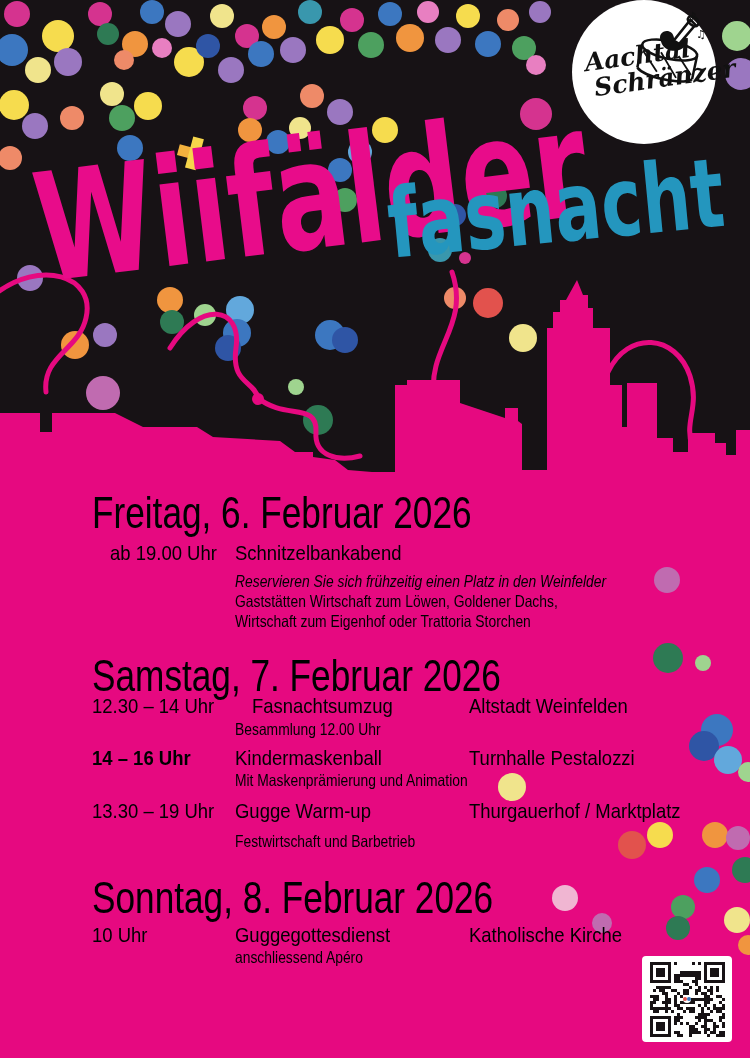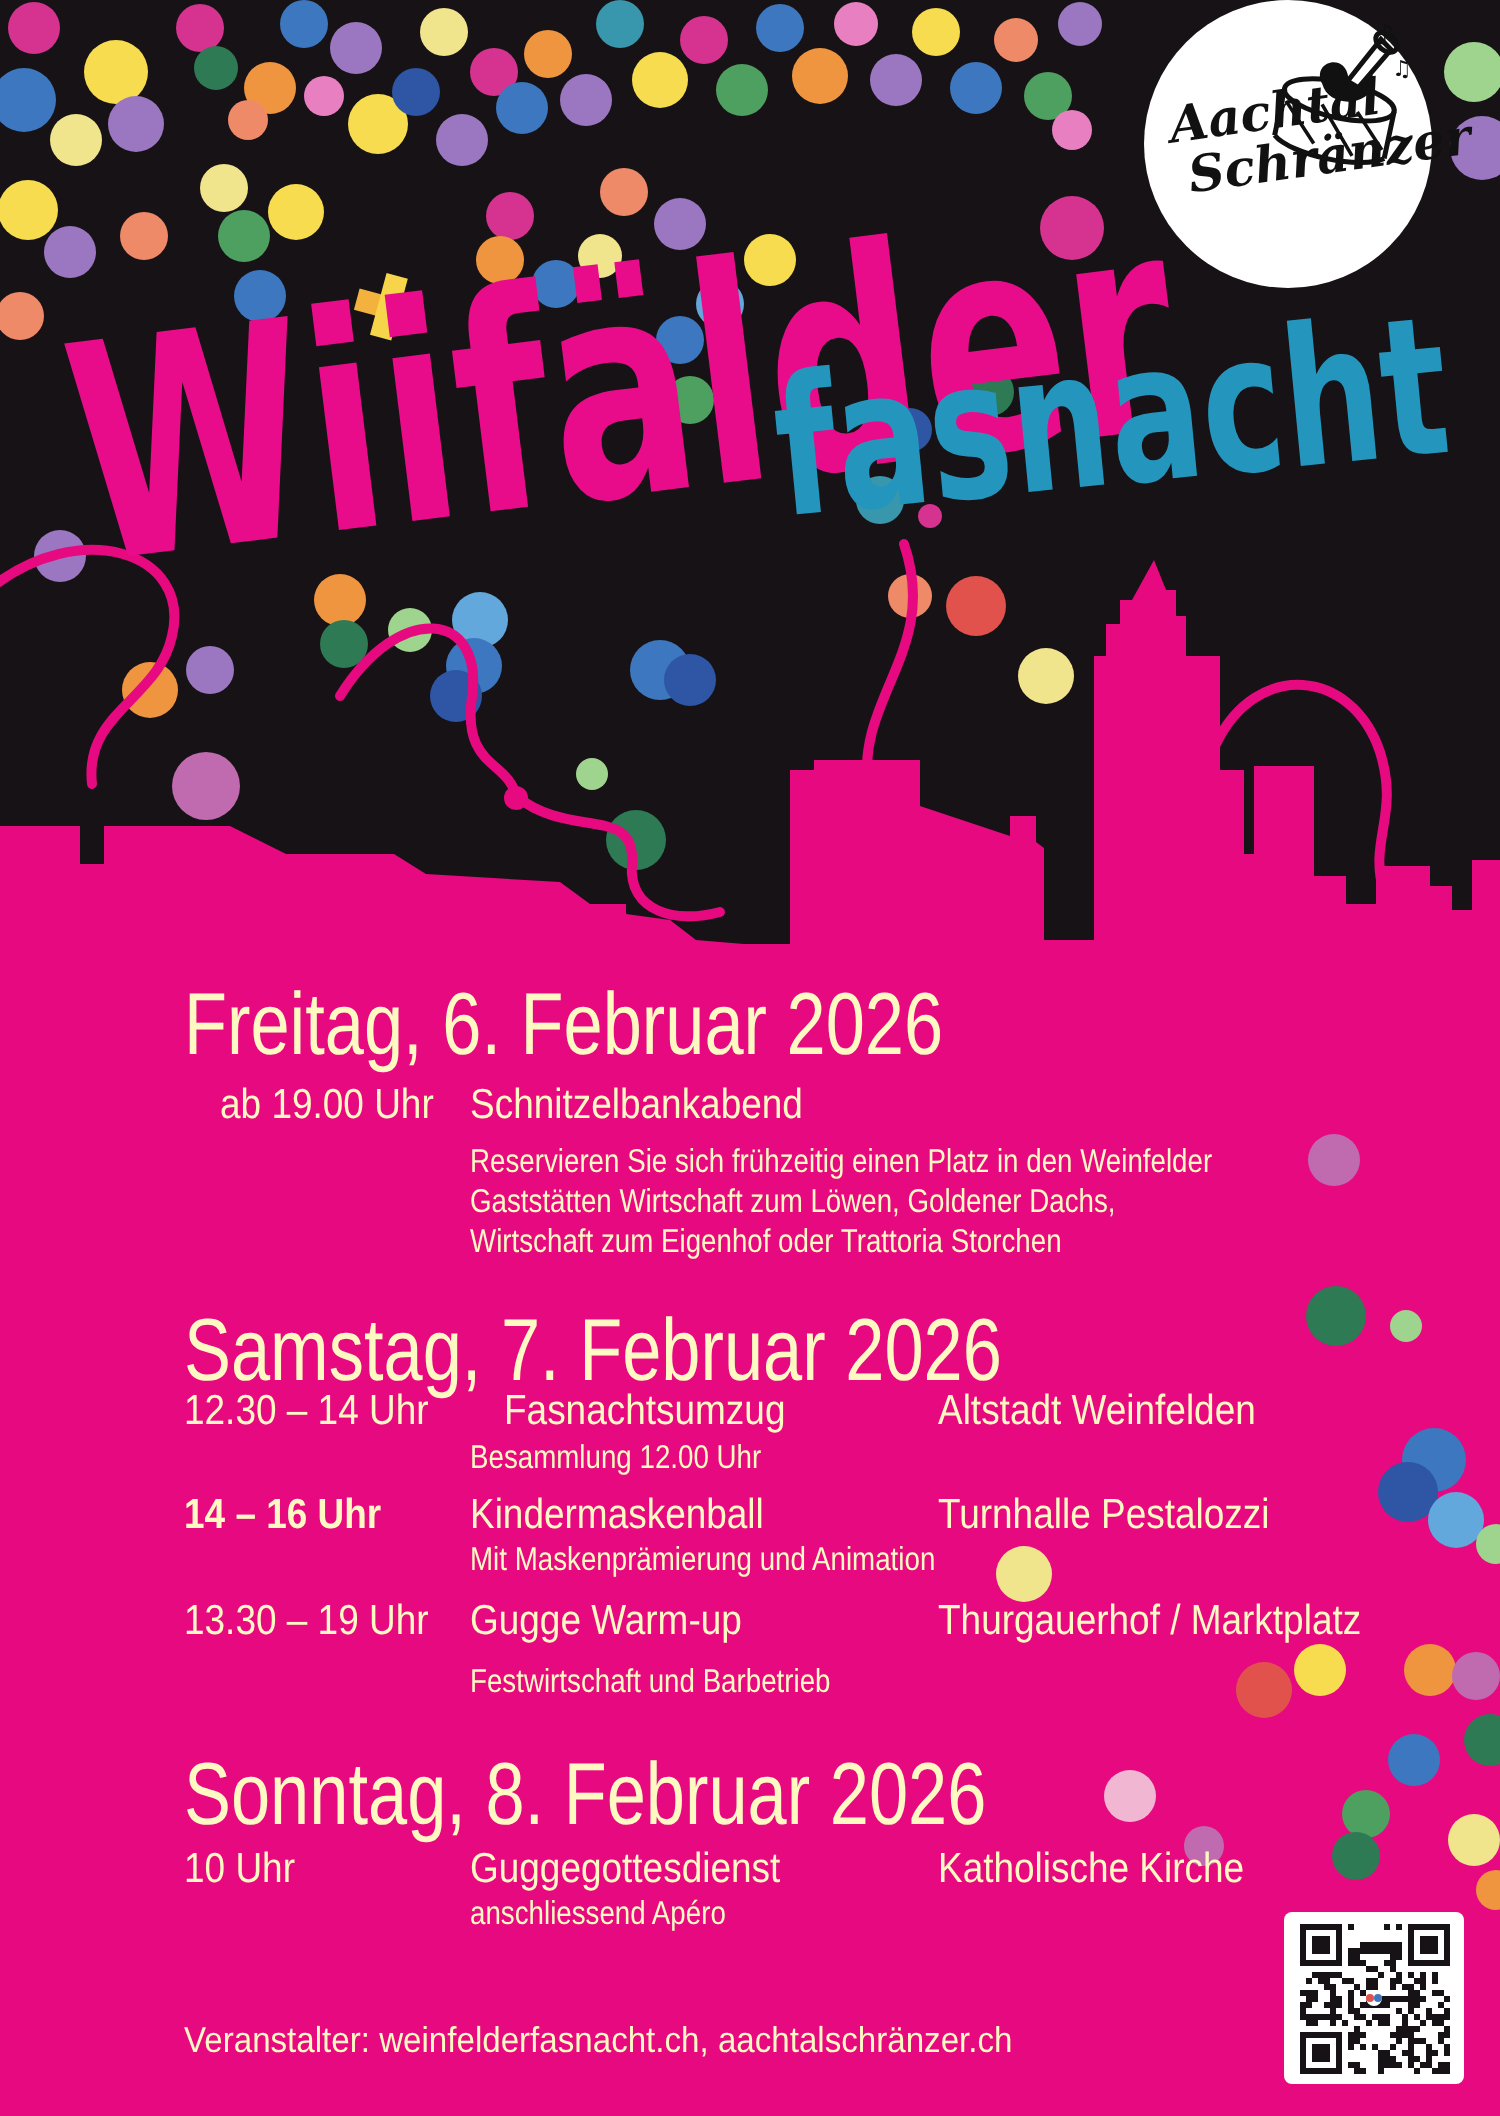--- a/index.html
+++ b/index.html
@@ -11,21 +11,21 @@
   .logo-text .l1{display:block;font-size:25px;}
   .logo-text .l2{display:block;font-size:25px;margin-left:6px;}
   .drum{position:absolute;right:8px;top:8px;z-index:3;}
   .title-w{position:absolute;left:36px;top:145px;height:170px;line-height:170px;z-index:3;
            transform:rotate(-7deg);transform-origin:0 50%;
            font-family:"DejaVu Sans",sans-serif;font-weight:bold;font-size:150px;color:#e80c8a;white-space:nowrap;}
   .title-f{position:absolute;left:388px;top:170px;height:110px;line-height:110px;z-index:3;
            transform:rotate(-5.5deg);transform-origin:0 50%;
            font-family:"DejaVu Sans",sans-serif;font-weight:bold;font-size:96px;color:#2496be;white-space:nowrap;}
   .sq{display:inline-block;transform:scaleX(0.72);transform-origin:0 50%;}
-  .txt{position:absolute;color:#fef9c3;white-space:nowrap;z-index:4;}
+  .txt{position:absolute;color:#000000;white-space:nowrap;z-index:4;}
   .cond{display:inline-block;transform-origin:0 50%;}
   .t-head{font-size:44px;}
   .t-head .cond{transform:scaleX(0.80);}
   .t-main{font-size:21px;}
   .t-main .cond{transform:scaleX(0.88);}
   .t-sub{font-size:16.5px;}
   .t-sub .cond{transform:scaleX(0.84);}
   .t-note{font-size:17.5px;}
   .t-note .cond{transform:scaleX(0.88);}
   .t-foot{font-size:18px;}
@@ -182,21 +182,21 @@
     <span class="sq">Wiifälder</span>
   </div>
   <div class="title-f">
     <span class="sq">fasnacht</span>
   </div>
 
   <div id="schedule-layer">
       <div class="txt t-head" style="left: 92px; top: 488px;"><span class="cond">Freitag,  6. Februar 2026</span></div>
       <div class="txt t-main" style="left: 110px; top: 541px;"><span class="cond">ab 19.00 Uhr</span></div>
       <div class="txt t-main" style="left: 235px; top: 541px;"><span class="cond">Schnitzelbankabend</span></div>
-      <div class="txt t-sub" style="left: 235px; top: 572px;"><span class="cond">Reservieren Sie sich frühzeitig einen Platz in den Weinfelder</span></div>
+      <div class="txt t-sub" style="left: 235px; top: 572px; font-style: italic;"><span class="cond">Reservieren Sie sich frühzeitig einen Platz in den Weinfelder</span></div>
       <div class="txt t-sub" style="left: 235px; top: 592px;"><span class="cond">Gaststätten Wirtschaft zum Löwen, Goldener Dachs,</span></div>
       <div class="txt t-sub" style="left: 235px; top: 612px;"><span class="cond">Wirtschaft zum Eigenhof oder Trattoria Storchen</span></div>
       <div class="txt t-head" style="left: 92px; top: 651px;"><span class="cond">Samstag, 7. Februar 2026</span></div>
       <div class="txt t-main" style="left: 92px; top: 694px;"><span class="cond">12.30 – 14 Uhr</span></div>
       <div class="txt t-main" style="left: 252px; top: 694px;"><span class="cond">Fasnachtsumzug</span></div>
       <div class="txt t-main" style="left: 469px; top: 694px;"><span class="cond">Altstadt Weinfelden</span></div>
       <div class="txt t-sub" style="left: 235px; top: 720px;"><span class="cond">Besammlung 12.00 Uhr</span></div>
       <div class="txt t-main" style="left: 92px; top: 746px; font-weight: bold;"><span class="cond">14 – 16 Uhr</span></div>
       <div class="txt t-main" style="left: 235px; top: 746px;"><span class="cond">Kindermaskenball</span></div>
       <div class="txt t-main" style="left: 469px; top: 746px;"><span class="cond">Turnhalle Pestalozzi</span></div>
@@ -205,23 +205,20 @@
       <div class="txt t-main" style="left: 235px; top: 799px;"><span class="cond">Gugge Warm-up</span></div>
       <div class="txt t-main" style="left: 469px; top: 799px;"><span class="cond">Thurgauerhof / Marktplatz</span></div>
       <div class="txt t-sub" style="left: 235px; top: 832px;"><span class="cond">Festwirtschaft und Barbetrieb</span></div>
       <div class="txt t-head" style="left: 92px; top: 873px;"><span class="cond">Sonntag, 8. Februar 2026</span></div>
       <div class="txt t-main" style="left: 92px; top: 923px;"><span class="cond">10 Uhr</span></div>
       <div class="txt t-main" style="left: 235px; top: 923px; text-decoration: underline;"><span class="cond">Guggegottesdienst</span></div>
       <div class="txt t-main" style="left: 469px; top: 923px;"><span class="cond">Katholische Kirche</span></div>
       <div class="txt t-sub" style="left: 235px; top: 948px;"><span class="cond">anschliessend Apéro</span></div>
     </div>
 
-  <div class="txt t-foot" style="left:92px;top:1010px;">
-    <span class="cond">Veranstalter: weinfelderfasnacht.ch, aachtalschränzer.ch</span>
-  </div>
 
   <svg class="qr" width="90" height="86" viewBox="0 0 90 86">
     <rect x="0" y="0" width="90" height="86" rx="4" fill="#fff"></rect>
     <g id="qr-modules" fill="#171215">
         <rect x="32" y="6" width="3" height="3"></rect>
         <rect x="50" y="6" width="3" height="3"></rect>
         <rect x="56" y="6" width="3" height="3"></rect>
         <rect x="38" y="15" width="3" height="3"></rect>
         <rect x="41" y="15" width="3" height="3"></rect>
         <rect x="44" y="15" width="3" height="3"></rect>

